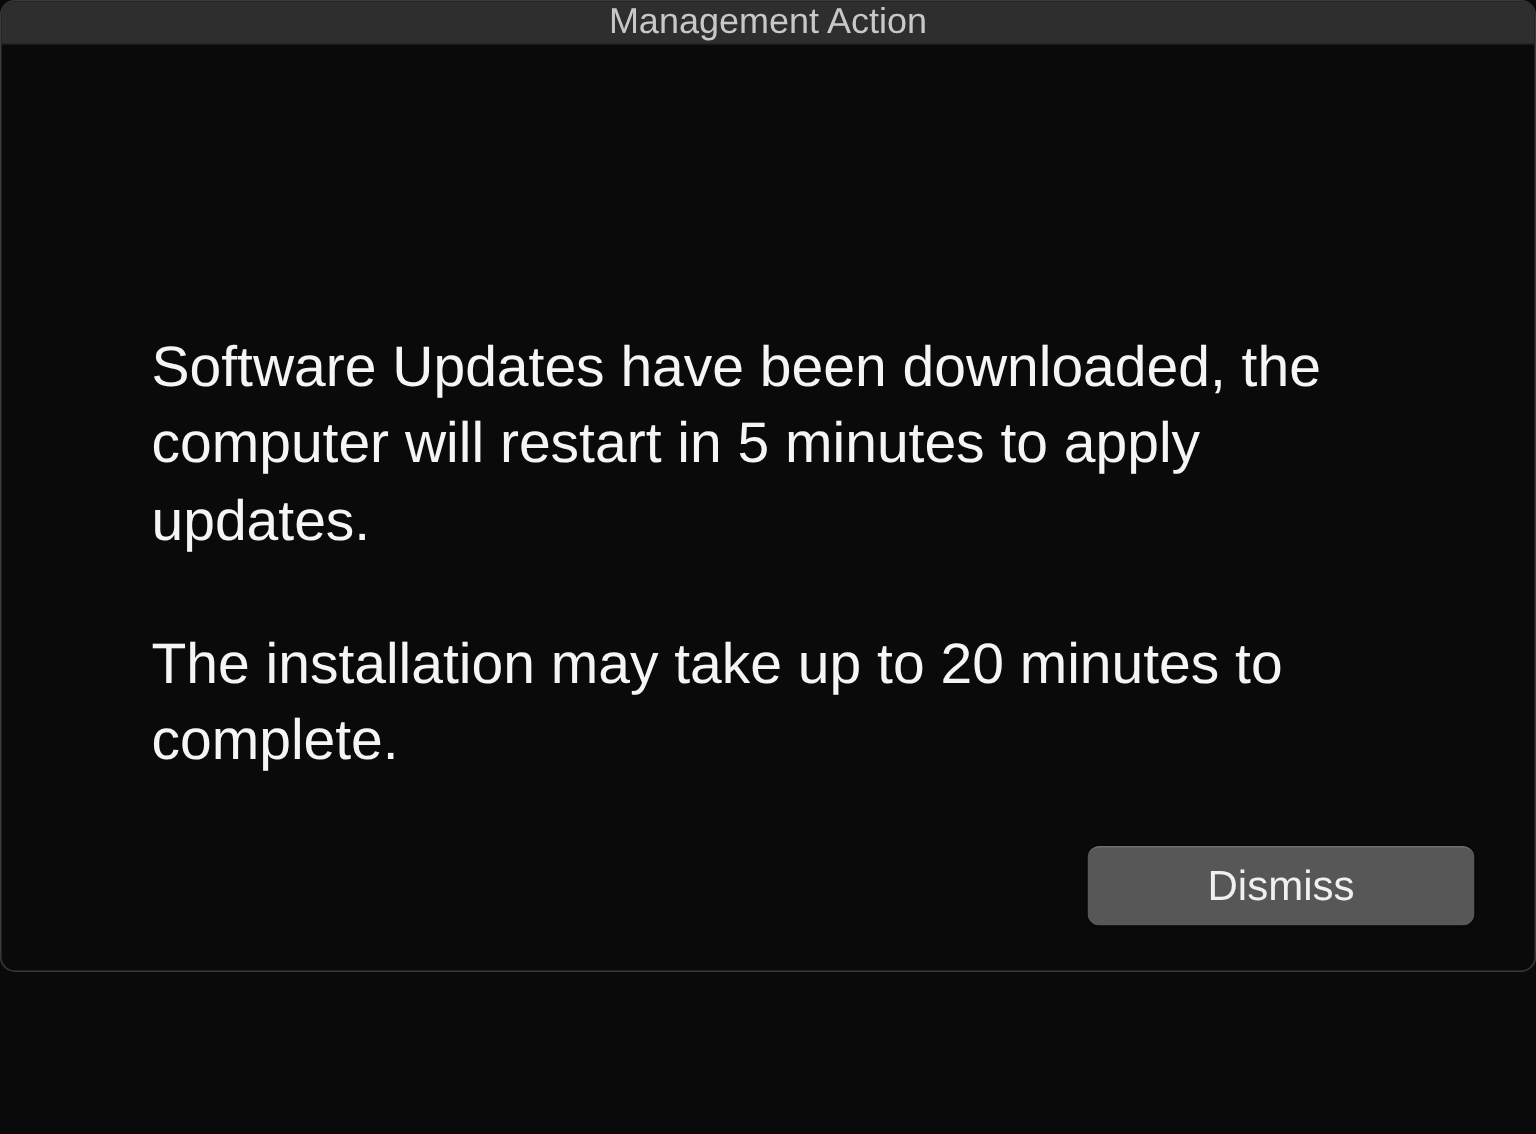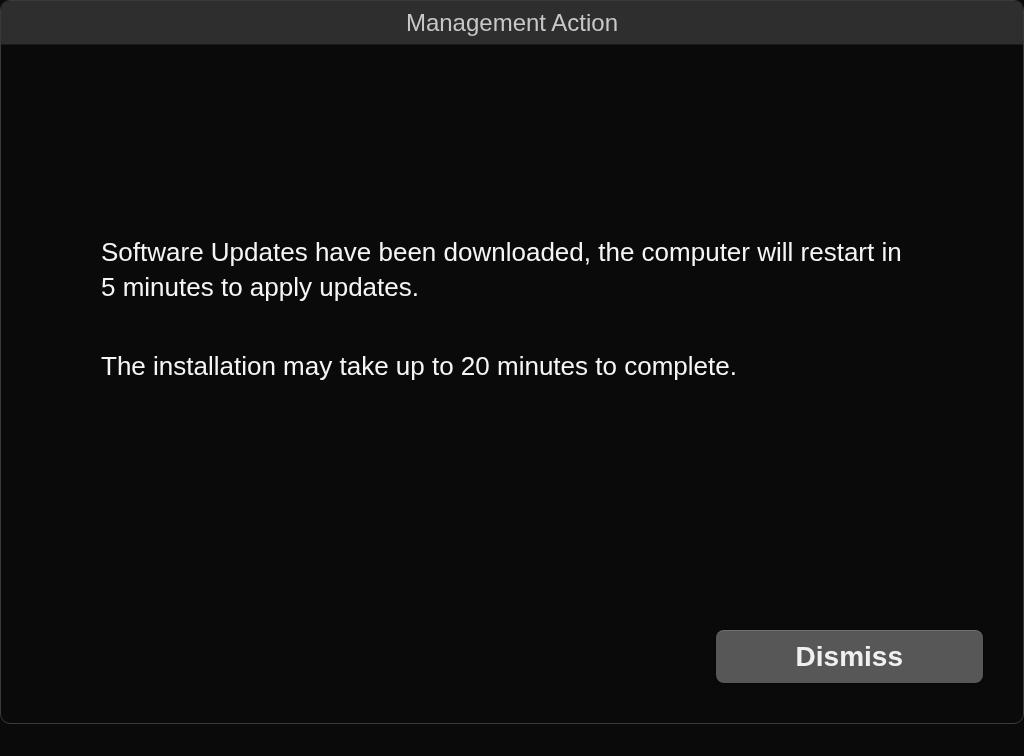--- a/index.html
+++ b/index.html
@@ -11,21 +11,21 @@
     body {
       width: 1024px;
       height: 756px;
       background: #0a0a0a;
       font-family: -apple-system, BlinkMacSystemFont, "Helvetica Neue", Helvetica, Arial, sans-serif;
       overflow: hidden;
     }
     
     .window {
       width: 1024px;
-      height: 724px;
+      height: 648px;
       background: #0a0a0a;
       border: 1px solid #3a3a3a;
       border-radius: 10px;
       display: flex;
       flex-direction: column;
       overflow: hidden;
     }
     
     .titlebar {
       height: 44px;
@@ -44,21 +44,21 @@
     
     .content {
       flex: 1;
       padding: 190px 100px 0 100px;
       display: flex;
       flex-direction: column;
     }
     
     .message {
       color: #f5f5f5;
-      font-size: 26px;
+      font-size: 38px;
       line-height: 1.35;
       font-weight: 400;
     }
     
     .message-paragraph {
       margin-bottom: 44px;
     }
     
     .footer {
       display: flex;
@@ -67,21 +67,21 @@
     }
     
     .dismiss-button {
       background: #575757;
       color: #f0f0f0;
       border: none;
       border-top: 1px solid rgba(255,255,255,0.15);
       border-radius: 8px;
       padding: 10px 80px;
       font-size: 28px;
-      font-weight: 700;
+      font-weight: 400;
       font-family: inherit;
       cursor: pointer;
       box-shadow: 0 1px 2px rgba(0,0,0,0.4);
     }
   </style>
 </head>
 <body>
 
 <div class="window">
   <div class="titlebar">

